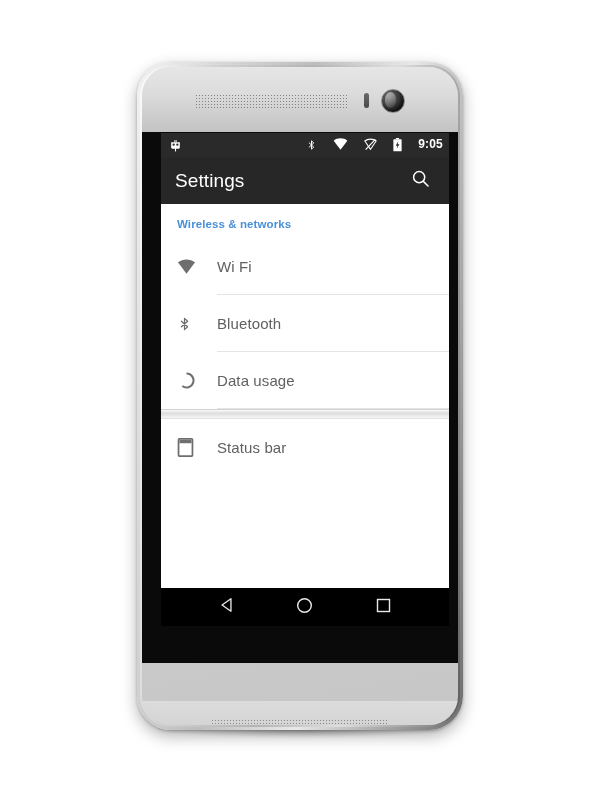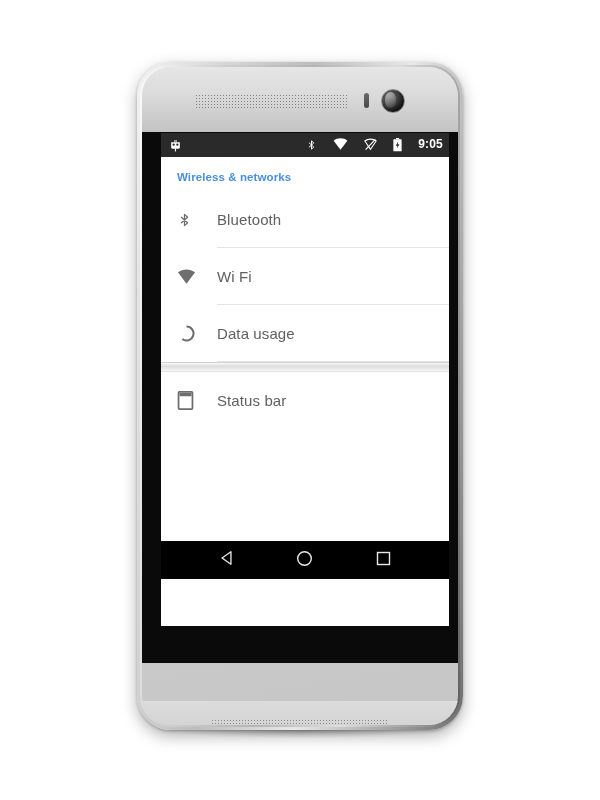--- a/index.html
+++ b/index.html
@@ -269,48 +269,59 @@
           <svg class="sicon" width="9" height="14" viewBox="0 0 14 22" fill="#ffffff">
             <rect x="4.5" y="0" width="5" height="2"></rect>
             <rect x="0.5" y="2" width="13" height="19" rx="1"></rect>
             <path d="M8.2 5.2L4.2 12h2.6l-1 5 4.2-7H7.4z" fill="#2a2a2a"></path>
           </svg>
         </span>
         <span id="status-clock">9:05</span>
       </div>
     </div>
 
+    <div id="action-bar">
+      <span id="app-title">Settings</span>
+      <span id="search-button">
+        <span>
+          <svg width="19" height="19" viewBox="0 0 24 24" fill="none" stroke="#ffffff" stroke-width="1.9" stroke-linecap="round">
+            <circle cx="10.3" cy="10.3" r="7"></circle>
+            <line x1="15.6" y1="15.6" x2="21.5" y2="21.5"></line>
+          </svg>
+        </span>
+      </span>
+    </div>
 
     <div id="settings-list">
 
       <div>
         <div class="section-header">Wireless &amp; networks</div>
+
+        <div class="row">
+          <span class="row-icon">
+            <svg width="19" height="15" viewBox="0 0 24 20" fill="#6e6e6e">
+              <path d="M12 19.5L0.6 4.4C3.8 1.9 7.7 0.5 12 0.5s8.2 1.4 11.4 3.9L12 19.5z"></path>
+            </svg>
+          </span>
+          <span class="row-label">Wi Fi</span>
+          <span class="row-divider"></span>
+        </div>
 
         <div class="row">
           <span class="row-icon">
             <svg width="15" height="20" viewBox="0 0 24 24" fill="none" stroke="#6e6e6e" stroke-width="2" stroke-linejoin="round" stroke-linecap="round">
               <path d="M7 7.5L17 16.5L12 21V3l5 4.5L7 16.5"></path>
             </svg>
           </span>
           <span class="row-label">Bluetooth</span>
           <span class="row-divider"></span>
         </div>
 
         <div class="row">
           <span class="row-icon">
-            <svg width="19" height="15" viewBox="0 0 24 20" fill="#6e6e6e">
-              <path d="M12 19.5L0.6 4.4C3.8 1.9 7.7 0.5 12 0.5s8.2 1.4 11.4 3.9L12 19.5z"></path>
-            </svg>
-          </span>
-          <span class="row-label">Wi Fi</span>
-          <span class="row-divider"></span>
-        </div>
-
-        <div class="row">
-          <span class="row-icon">
             <svg width="19" height="19" viewBox="0 0 24 24" fill="none" stroke="#6e6e6e" stroke-width="2.6" stroke-linecap="butt">
               <path d="M12 3.2a8.8 8.8 0 1 1-5.3 15.8"></path>
             </svg>
           </span>
           <span class="row-label">Data usage</span>
           <span class="row-divider"></span>
         </div>
 
       </div>
 

